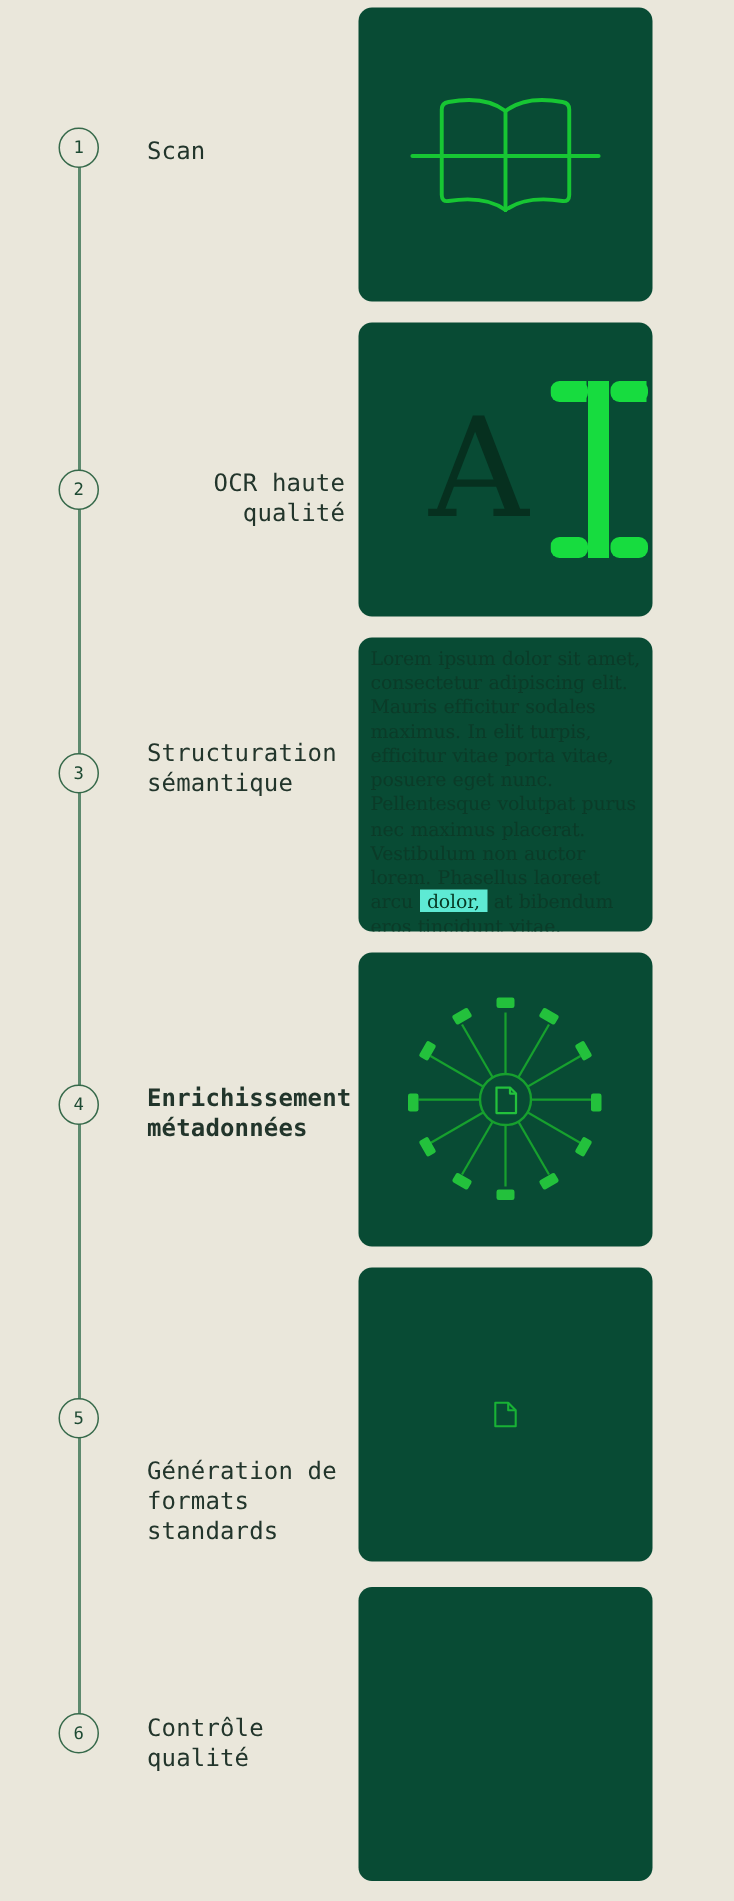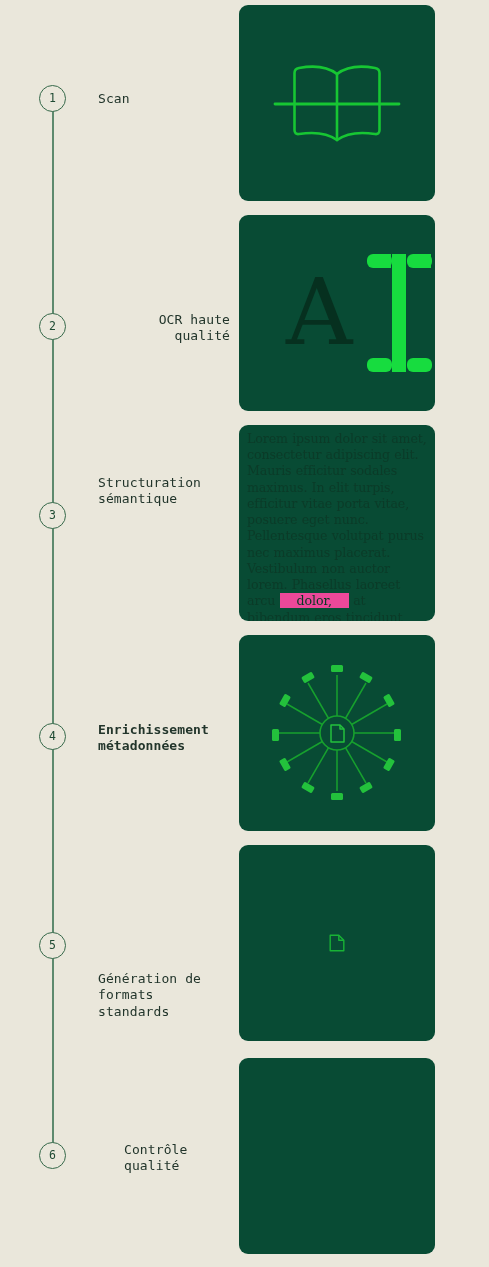--- a/index.html
+++ b/index.html
@@ -45,21 +45,21 @@
     font-size: 11.5px;
     color: #1E4A33;
     line-height: 1;
   }
 
   .step-label {
     position: absolute;
     left: 98px;
     width: 132px;
     font-family: "DejaVu Sans Mono", monospace;
-    font-size: 13px;
+    font-size: 16px;
     line-height: 1.26;
     color: #22352B;
     letter-spacing: 0.1px;
     z-index: 2;
   }
 
   
   .step-card {
     position: absolute;
     left: 239px;
@@ -94,23 +94,23 @@
   }
   .lorem-body {
     font-family: "DejaVu Serif", serif;
     font-size: 12.6px;
     line-height: 1.29;
     color: #0B3B28;
     letter-spacing: -0.1px;
     word-spacing: 0.4px;
   }
   .lorem-highlight {
-    background: #ec4899;
+    background: #5eead4;
     color: #063823;
-    padding: 0 17px;
+    padding: 0 5px;
   }
 
   
   .card-radial-art { position: absolute; inset: 0; }
 
   
   .card-doc-art {
     position: absolute;
     inset: 0;
     display: flex;
@@ -161,21 +161,21 @@
         <rect x="0" y="104" width="25" height="14" rx="6" fill="#17DC3F"></rect>
         <rect x="40" y="104" width="25" height="14" rx="6" fill="#17DC3F"></rect>
       </svg>
     </div>
   </div>
 </div>
 
 <div class="timeline-node" style="top:502px;">
   <span class="node-num">3</span>
 </div>
-<div class="step-label" style="top:475px; white-space:pre-line;">Structuration
+<div class="step-label" style="top:492px; white-space:pre-line;">Structuration
 sémantique</div>
 
 <div class="step-card" style="top:425px;">
   <div class="card-text-art">
     <p class="lorem-body"><span>Lorem ipsum dolor sit amet, consectetur adipiscing elit. Mauris efficitur sodales maximus. In elit turpis, efficitur vitae porta vitae, posuere eget nunc. Pellentesque volutpat purus nec maximus placerat. Vestibulum non auctor lorem. Phasellus laoreet arcu </span><span class="lorem-highlight">dolor,</span><span> at bibendum eros tincidunt vitae. Vestibulum eget iaculis mauris.</span></p>
   </div>
 </div>
 
 <div class="timeline-node" style="top:723px;">
   <span class="node-num">4</span>
@@ -233,18 +233,18 @@
     <svg width="16" height="18" viewBox="0 0 16 18" fill="none" xmlns="http://www.w3.org/2000/svg">
       <path d="M1.2 1.2 H9.8 L14.8 6.2 V16.8 H1.2 Z" stroke="#18B235" stroke-width="1.4" fill="none" stroke-linejoin="round"></path>
       <path d="M9.8 1.2 V6.2 H14.8" stroke="#18B235" stroke-width="1.4" fill="none" stroke-linejoin="round"></path>
     </svg>
   </div>
 </div>
 
 <div class="timeline-node" style="top:1142px;">
   <span class="node-num">6</span>
 </div>
-<div class="step-label" style="top:1142px; white-space:pre-line;margin-left:26px;">Contrôle
+<div class="step-label" style="top:1142px; white-space:pre-line;">Contrôle
 qualité</div>
 
 <div class="step-card" style="top:1058px;">
   <div class="card-blank-art"></div>
 </div>
 
 </body></html>

